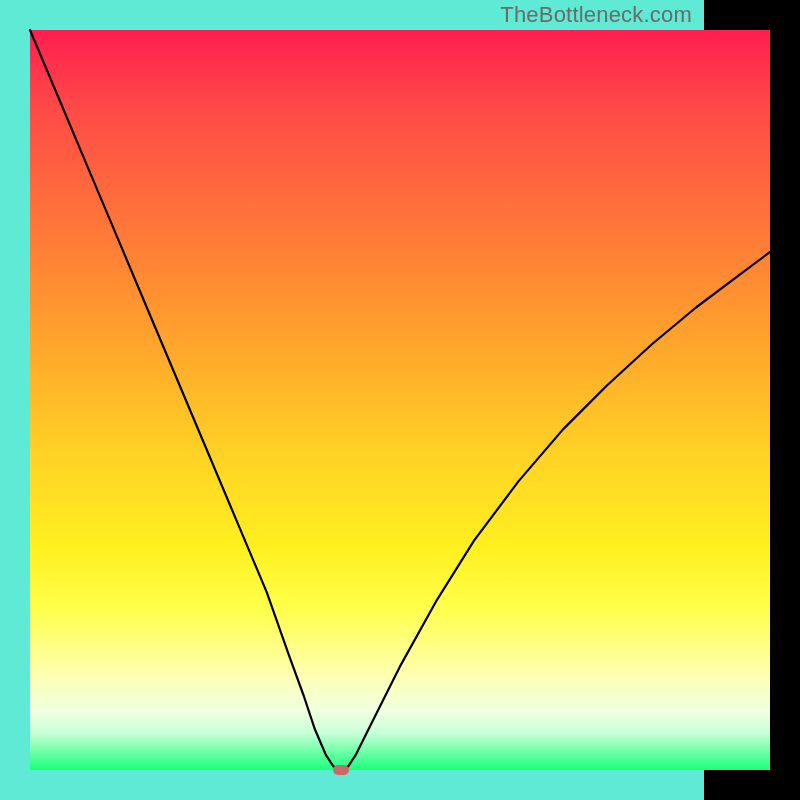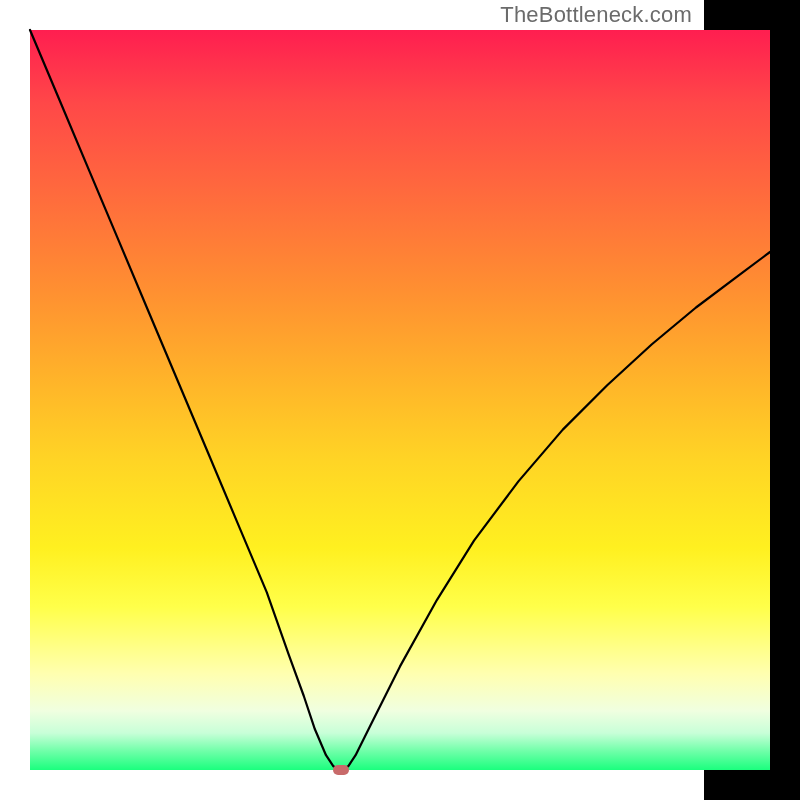--- a/index.html
+++ b/index.html
@@ -8,21 +8,21 @@
     width: 800px;
     height: 800px;
     background: #000;
     overflow: hidden;
     font-family: Arial, Helvetica, sans-serif;
   }
   .frame {
     position: relative;
     width: 704px;
     height: 800px;
-    background: #ffffff;
+    background: #5eead4;
   }
   .watermark {
     position: absolute;
     top: 2px;
     right: 12px;
     color: #6b6b6b;
     font-size: 22px;
     font-weight: 500;
     letter-spacing: 0.2px;
     z-index: 5;

